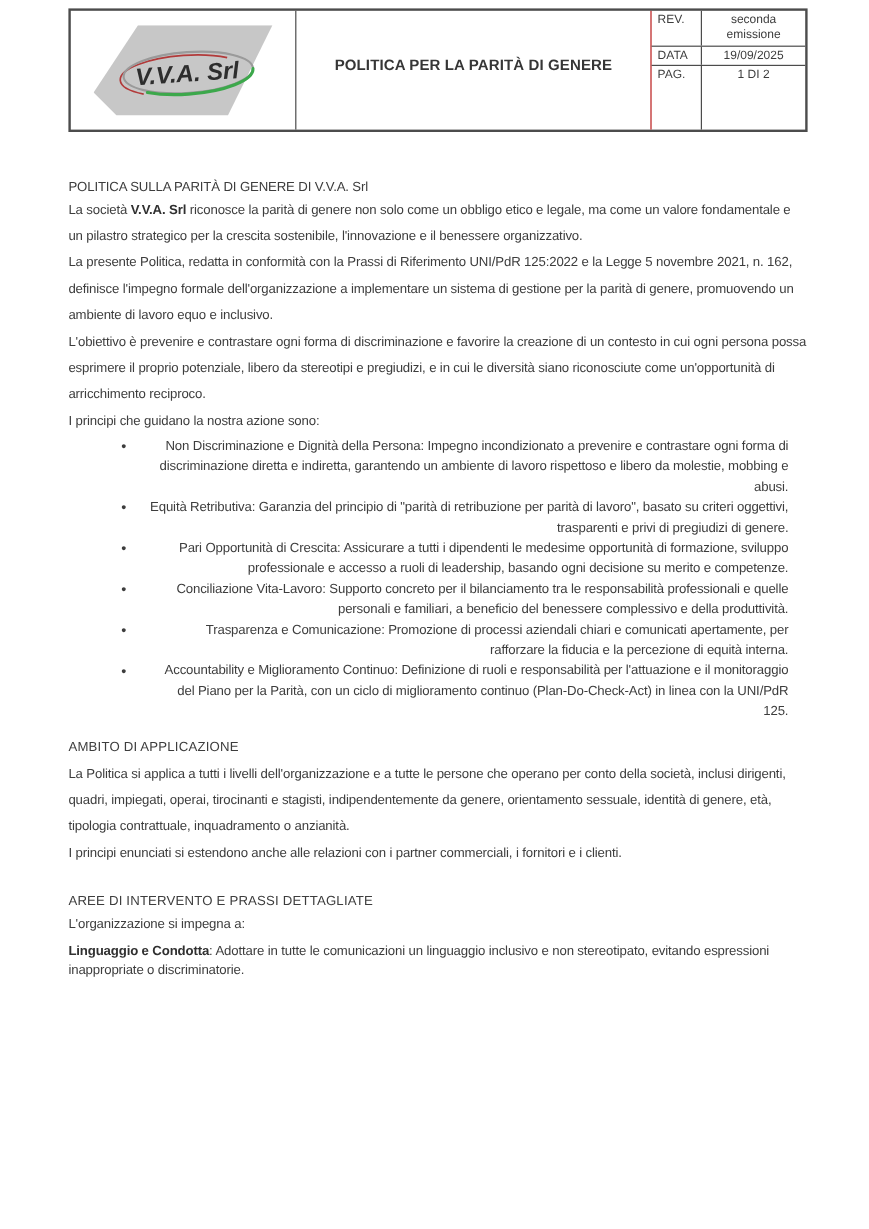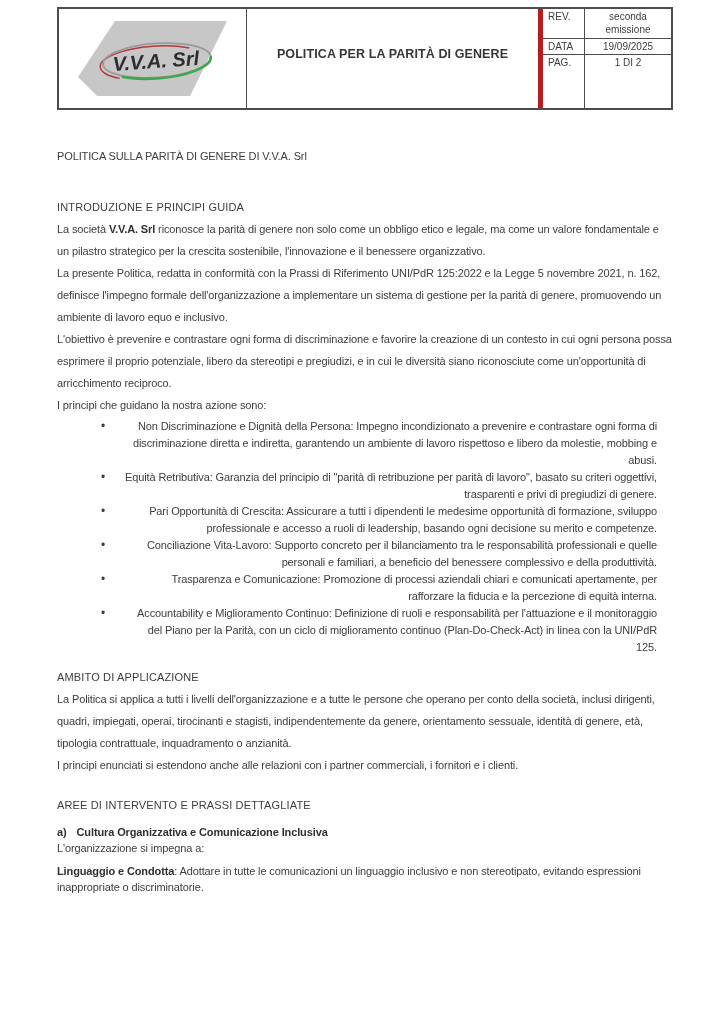--- a/index.html
+++ b/index.html
@@ -22,21 +22,21 @@
     background: #fff;
   }
   .logo-cell {
     width: 188px;
     border-right: 1px solid #4c4c4c;
     display: flex; align-items: center; justify-content: center;
     box-sizing: border-box;
   }
   .title-cell {
     flex: 1;
-    border-right: 5px solid #b91c1c;
+    border-right: 1px solid #b91c1c;
     box-sizing: border-box;
     text-align: center;
     padding-top: 38px;
     font-size: 12.5px;
     font-weight: bold;
     letter-spacing: 0.1px;
     color: #363636;
   }
   .meta-cell {
     width: 128px;
@@ -136,21 +136,20 @@
       <div class="meta-label">PAG.</div>
       <div class="meta-value">1 DI 2</div>
     </div>
   </div>
 </div>
 
 <div class="doc">
 
   <div class="doc-title">POLITICA SULLA PARITÀ DI GENERE DI V.V.A. Srl</div>
 
-  <h2 class="sec-heading sec-intro">INTRODUZIONE E PRINCIPI GUIDA</h2>
 
   <p class="para"><span>La società </span><b>V.V.A. Srl</b><span> riconosce la parità di genere non solo come un obbligo etico e legale, ma come un valore fondamentale e un pilastro strategico per la crescita sostenibile, l'innovazione e il benessere organizzativo.</span></p>
 
   <p class="para">La presente Politica, redatta in conformità con la Prassi di Riferimento UNI/PdR 125:2022 e la Legge 5 novembre 2021, n. 162, definisce l'impegno formale dell'organizzazione a implementare un sistema di gestione per la parità di genere, promuovendo un ambiente di lavoro equo e inclusivo.</p>
   <p class="para">L'obiettivo è prevenire e contrastare ogni forma di discriminazione e favorire la creazione di un contesto in cui ogni persona possa esprimere il proprio potenziale, libero da stereotipi e pregiudizi, e in cui le diversità siano riconosciute come un'opportunità di arricchimento reciproco.</p>
   <p class="para">I principi che guidano la nostra azione sono:</p>
 
   <ul class="bullets">
     <li>Non Discriminazione e Dignità della Persona: Impegno incondizionato a prevenire e contrastare ogni forma di discriminazione diretta e indiretta, garantendo un ambiente di lavoro rispettoso e libero da molestie, mobbing e abusi.</li>
     <li>Equità Retributiva: Garanzia del principio di "parità di retribuzione per parità di lavoro", basato su criteri oggettivi, trasparenti e privi di pregiudizi di genere.</li>
@@ -159,20 +158,19 @@
     <li>Trasparenza e Comunicazione: Promozione di processi aziendali chiari e comunicati apertamente, per rafforzare la fiducia e la percezione di equità interna.</li>
     <li>Accountability e Miglioramento Continuo: Definizione di ruoli e responsabilità per l'attuazione e il monitoraggio del Piano per la Parità, con un ciclo di miglioramento continuo (Plan-Do-Check-Act) in linea con la UNI/PdR 125.</li>
   </ul>
 
   <h2 class="sec-heading sec-scope">AMBITO DI APPLICAZIONE</h2>
   <p class="para">La Politica si applica a tutti i livelli dell'organizzazione e a tutte le persone che operano per conto della società, inclusi dirigenti, quadri, impiegati, operai, tirocinanti e stagisti, indipendentemente da genere, orientamento sessuale, identità di genere, età, tipologia contrattuale, inquadramento o anzianità.</p>
   <p class="para">I principi enunciati si estendono anche alle relazioni con i partner commerciali, i fornitori e i clienti.</p>
 
   <h2 class="sec-heading sec-areas">AREE DI INTERVENTO E PRASSI DETTAGLIATE</h2>
 
-  <p class="sub-title"><span class="letter">a)</span><span>Cultura Organizzativa e Comunicazione Inclusiva</span></p>
   <p class="sub-intro">L'organizzazione si impegna a:</p>
 
   <div class="practices">
     <p class="practice"><b>Linguaggio e Condotta</b><span>: Adottare in tutte le comunicazioni un linguaggio inclusivo e non stereotipato, evitando espressioni inappropriate o discriminatorie.</span></p>
   </div>
 
 </div>
 
 </body></html>

